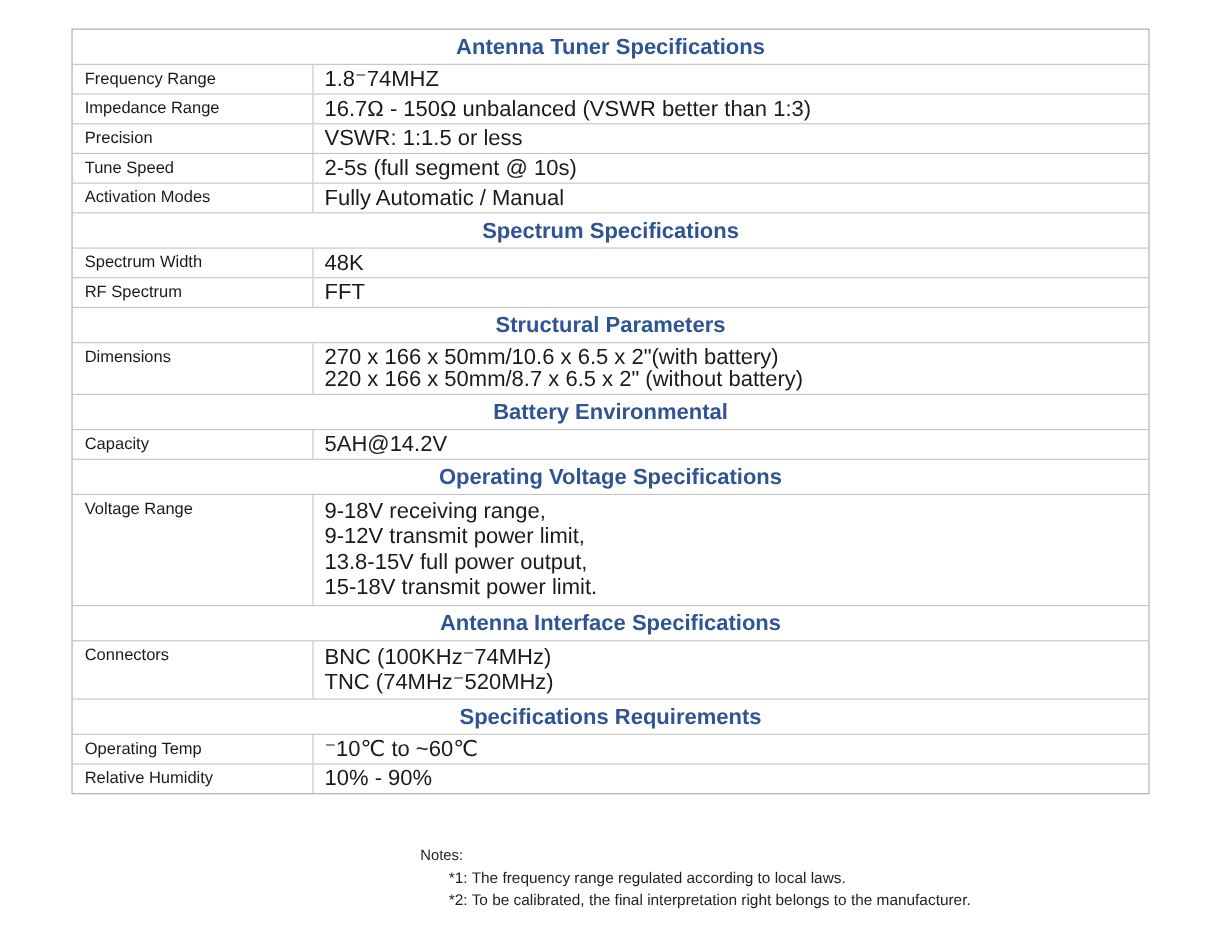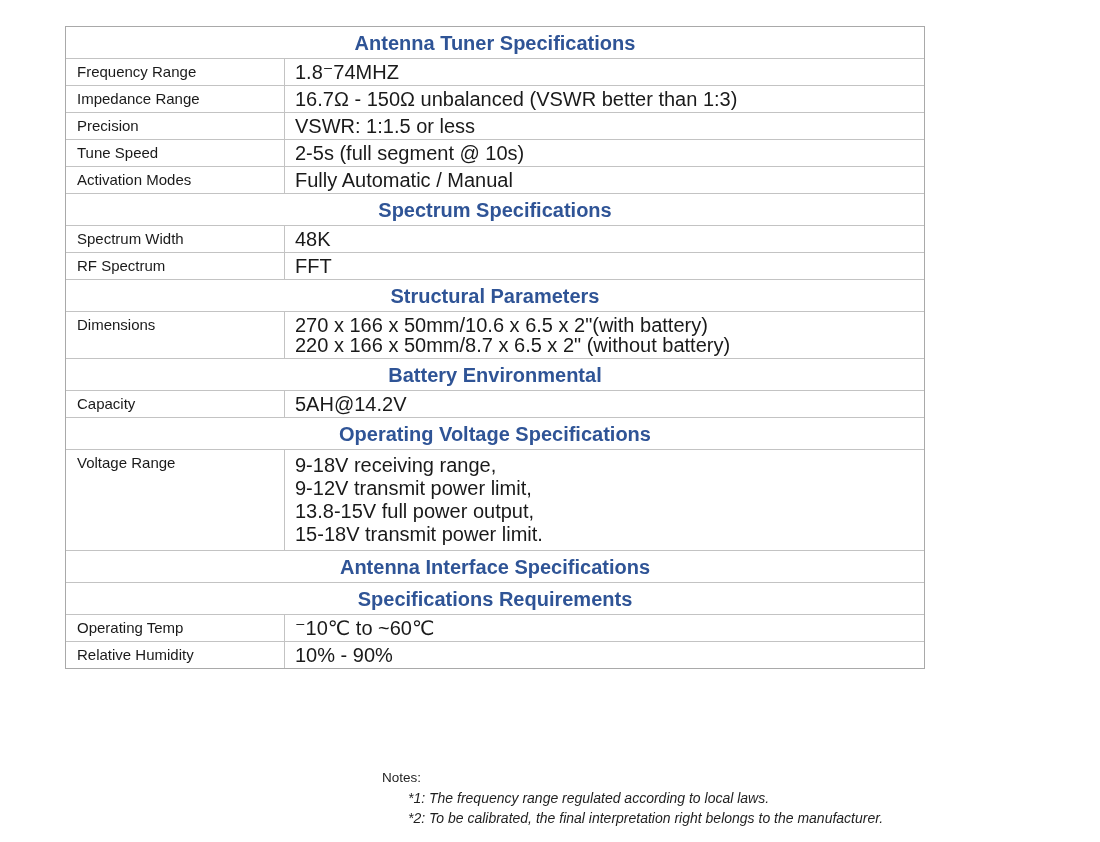--- a/index.html
+++ b/index.html
@@ -16,21 +16,21 @@
   }
   .sheet {
     position: absolute;
     inset: 0;
     background: #ffffff;
   }
   .spec-table {
     position: absolute;
     left: 65px;
     top: 26px;
-    width: 860px;
+    width: 980px;
     box-sizing: border-box;
     border: 1px solid #a9a9a9;
     background: #ffffff;
   }
   .section-header {
     text-align: center;
     color: #2F5496;
     font-weight: bold;
     font-size: 20px;
     line-height: 24px;
@@ -68,21 +68,20 @@
     left: 382px;
     top: 770px;
     font-size: 13px;
     color: #1f1f1f;
   }
   .notes-label {
     font-size: 13.5px;
     line-height: 16px;
   }
   .note-item {
-    font-style: italic;
     font-size: 14px;
     line-height: 16px;
     margin: 4px 0 0 26px;
   }
 </style>
 </head>
 <body>
 
 <div class="sheet">
 
@@ -136,20 +135,25 @@
     <div class="section-header">Operating Voltage Specifications</div>
     <div class="spec-row">
       <div class="cell-label">Voltage Range</div>
       <div class="cell-value lh-tall">9-18V receiving range,
 9-12V transmit power limit,
 13.8-15V full power output,
 15-18V transmit power limit.</div>
     </div>
 
     <div class="section-header">Antenna Interface Specifications</div>
+    <div class="spec-row">
+      <div class="cell-label">Connectors</div>
+      <div class="cell-value lh-mid">BNC (100KHz⁻74MHz)
+TNC (74MHz⁻520MHz)</div>
+    </div>
 
     <div class="section-header">Specifications Requirements</div>
     <div class="spec-row">
       <div class="cell-label">Operating Temp</div>
       <div class="cell-value">⁻10℃ to ~60℃</div>
     </div>
     <div class="spec-row">
       <div class="cell-label">Relative Humidity</div>
       <div class="cell-value">10% - 90%</div>
     </div>

